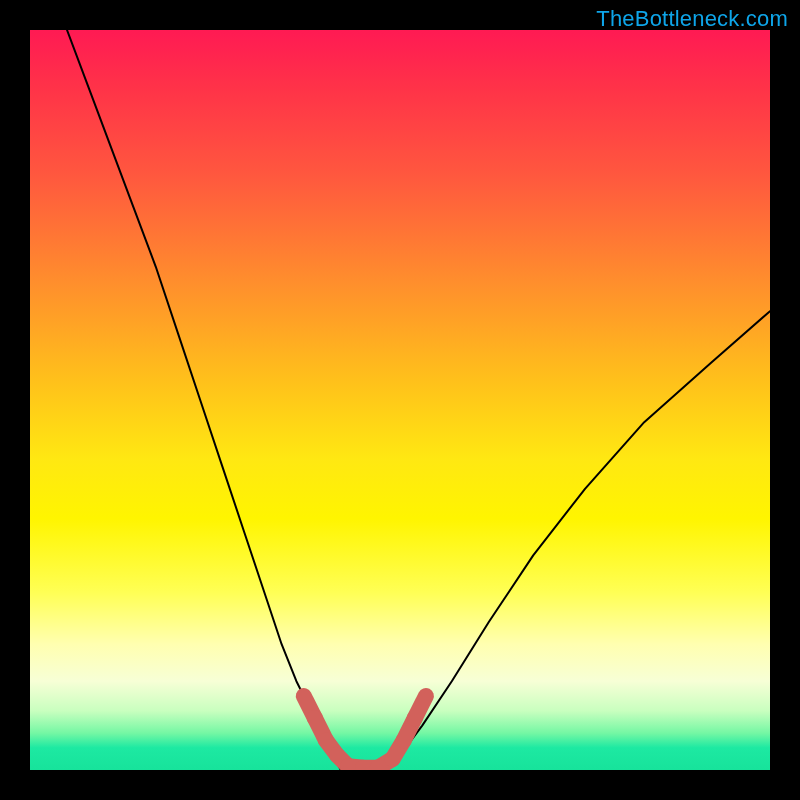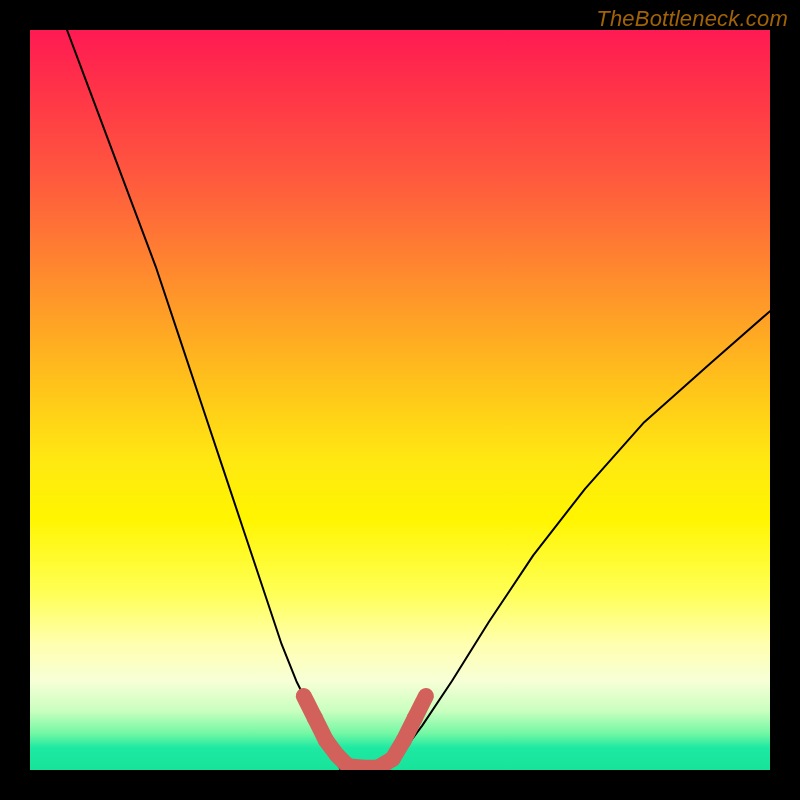--- a/index.html
+++ b/index.html
@@ -38,25 +38,24 @@
       #f7ffd6 88%,
       #c9ffbf 92%,
       #75f7a4 95%,
       #1de9a2 97%,
       #17e39b 100%);
   }
   .watermark {
     position: absolute;
     top: 6px;
     right: 12px;
-    color: #a16207;
+    color: #0ea5e9;
     font-size: 22px;
     letter-spacing: 0.2px;
     z-index: 10;
-    font-style: italic;
   }
   svg {
     position: absolute;
     left: 0;
     top: 0;
   }
 </style>
 </head>
 <body>
 

